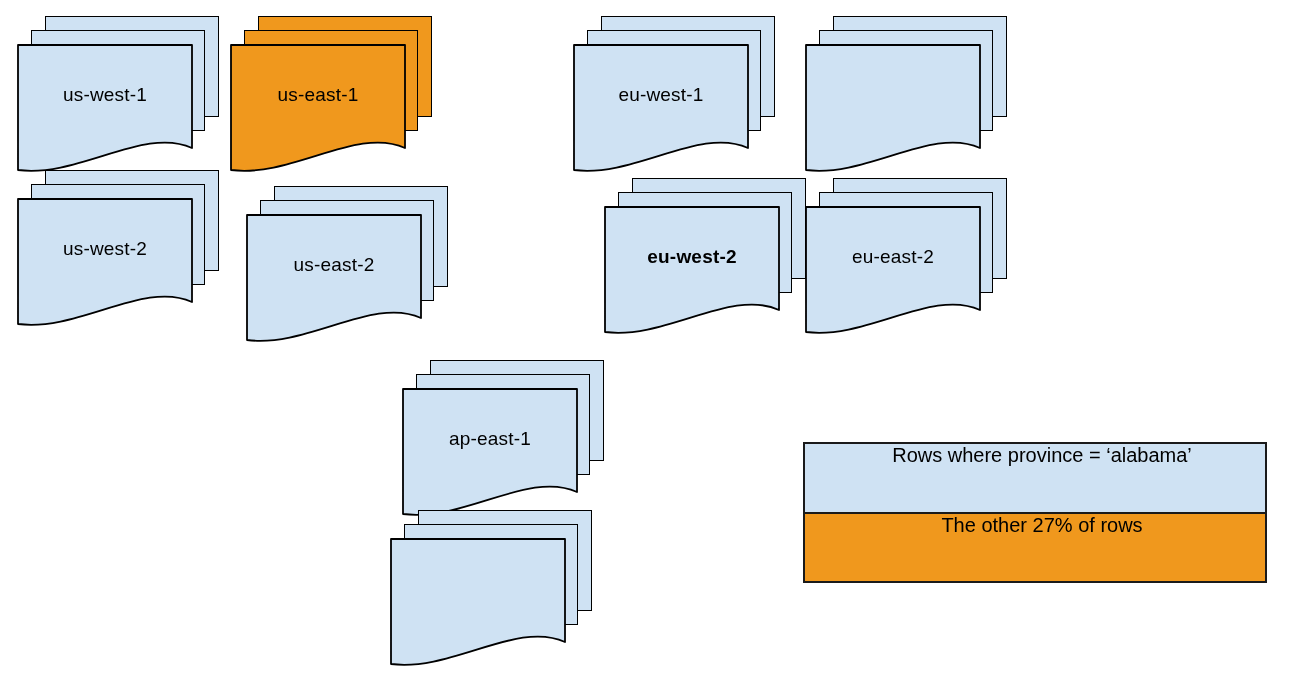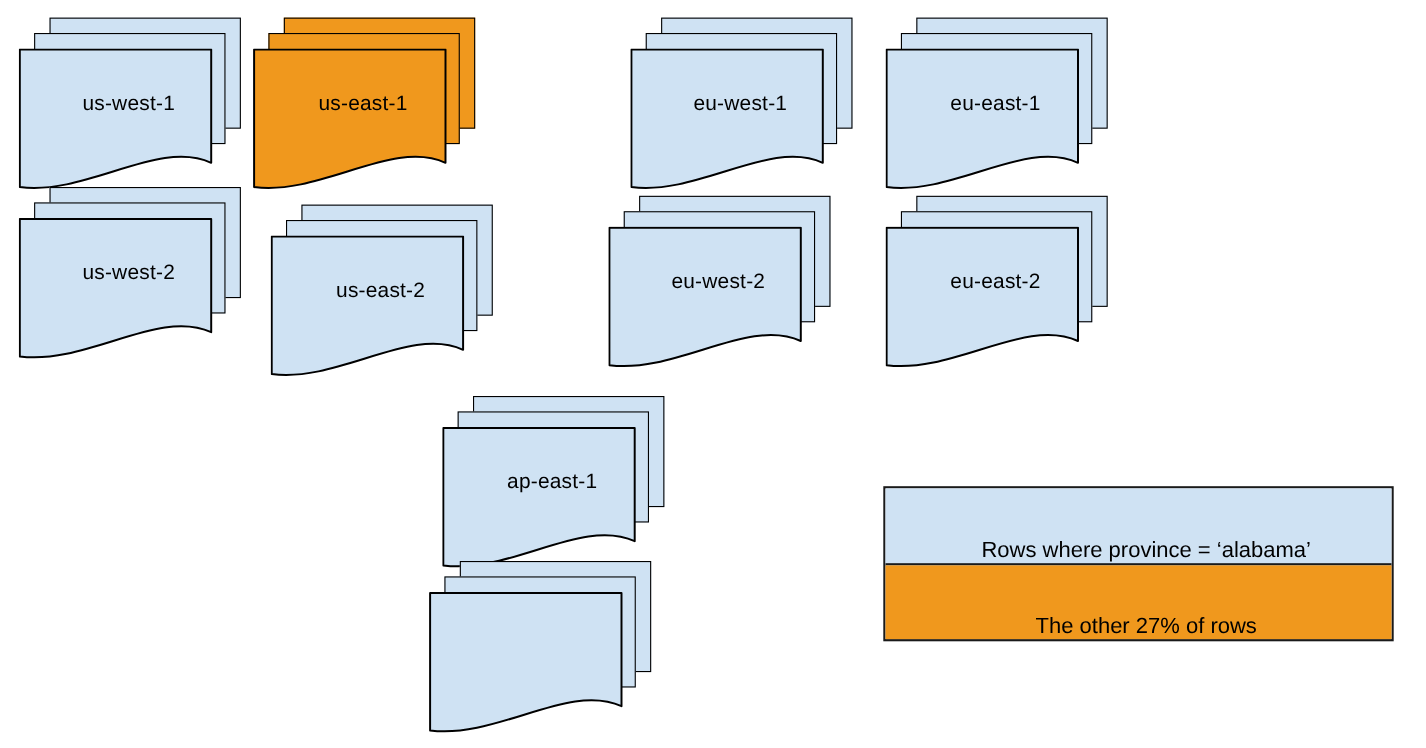--- a/index.html
+++ b/index.html
@@ -36,42 +36,42 @@
     left: 0;
     top: 28px;
     width: 178px;
     height: 132px;
     display: block;
   }
   .stack .label {
     position: absolute;
     left: 0;
     top: 28px;
-    width: 200px;
+    width: 176px;
     height: 102px;
     display: flex;
     align-items: center;
     justify-content: center;
     font-size: 19px;
     color: #000000;
     letter-spacing: 0.2px;
     pointer-events: none;
   }
   
   .legend {
     position: absolute;
     border: 2px solid #1a1a1a;
     box-sizing: border-box;
     display: flex;
     flex-direction: column;
   }
   .legend-row {
     flex: 1;
     display: flex;
-    align-items: flex-end;
+    align-items: flex-start;
     justify-content: center;
     font-size: 20px;
     color: #000000;
     padding-left: 14px;
   }
   .legend-row.first {
     border-bottom: 2px solid #1a1a1a;
   }
 </style>
 </head>
@@ -106,42 +106,41 @@
       </svg>
       <div class="label">eu-west-1</div>
     </div>
 
     <div class="stack" style="left: 805px; top: 16px;">
       <div class="sheet back" style="background: rgb(207, 226, 243);"></div>
       <div class="sheet mid" style="background: rgb(207, 226, 243);"></div>
       <svg class="doc-svg" viewBox="0 0 178 132" aria-hidden="true">
         <path class="doc-path" d="M1 1 L175 1 L175 104 C 127 82, 62 134, 1 126 Z" fill="#cfe2f3" stroke="#000000" stroke-width="1.8" stroke-linejoin="round"></path>
       </svg>
-      <div class="label">eu-east-1</div>
     </div>
 
     <div class="stack" style="left: 17px; top: 170px;">
       <div class="sheet back" style="background: rgb(207, 226, 243);"></div>
       <div class="sheet mid" style="background: rgb(207, 226, 243);"></div>
       <svg class="doc-svg" viewBox="0 0 178 132" aria-hidden="true">
         <path class="doc-path" d="M1 1 L175 1 L175 104 C 127 82, 62 134, 1 126 Z" fill="#cfe2f3" stroke="#000000" stroke-width="1.8" stroke-linejoin="round"></path>
       </svg>
       <div class="label">us-west-2</div>
     </div>
 
     <div class="stack" style="left: 246px; top: 186px;">
       <div class="sheet back" style="background: rgb(207, 226, 243);"></div>
       <div class="sheet mid" style="background: rgb(207, 226, 243);"></div>
       <svg class="doc-svg" viewBox="0 0 178 132" aria-hidden="true">
         <path class="doc-path" d="M1 1 L175 1 L175 104 C 127 82, 62 134, 1 126 Z" fill="#cfe2f3" stroke="#000000" stroke-width="1.8" stroke-linejoin="round"></path>
       </svg>
       <div class="label">us-east-2</div>
     </div>
 
-    <div class="stack" style="left: 553px; top: 178px;">
+    <div class="stack" style="left: 604px; top: 178px; font-weight: bold;">
       <div class="sheet back" style="background: rgb(207, 226, 243);"></div>
       <div class="sheet mid" style="background: rgb(207, 226, 243);"></div>
       <svg class="doc-svg" viewBox="0 0 178 132" aria-hidden="true">
         <path class="doc-path" d="M1 1 L175 1 L175 104 C 127 82, 62 134, 1 126 Z" fill="#cfe2f3" stroke="#000000" stroke-width="1.8" stroke-linejoin="round"></path>
       </svg>
       <div class="label">eu-west-2</div>
     </div>
 
     <div class="stack" style="left: 805px; top: 178px;">
       <div class="sheet back" style="background: rgb(207, 226, 243);"></div>

